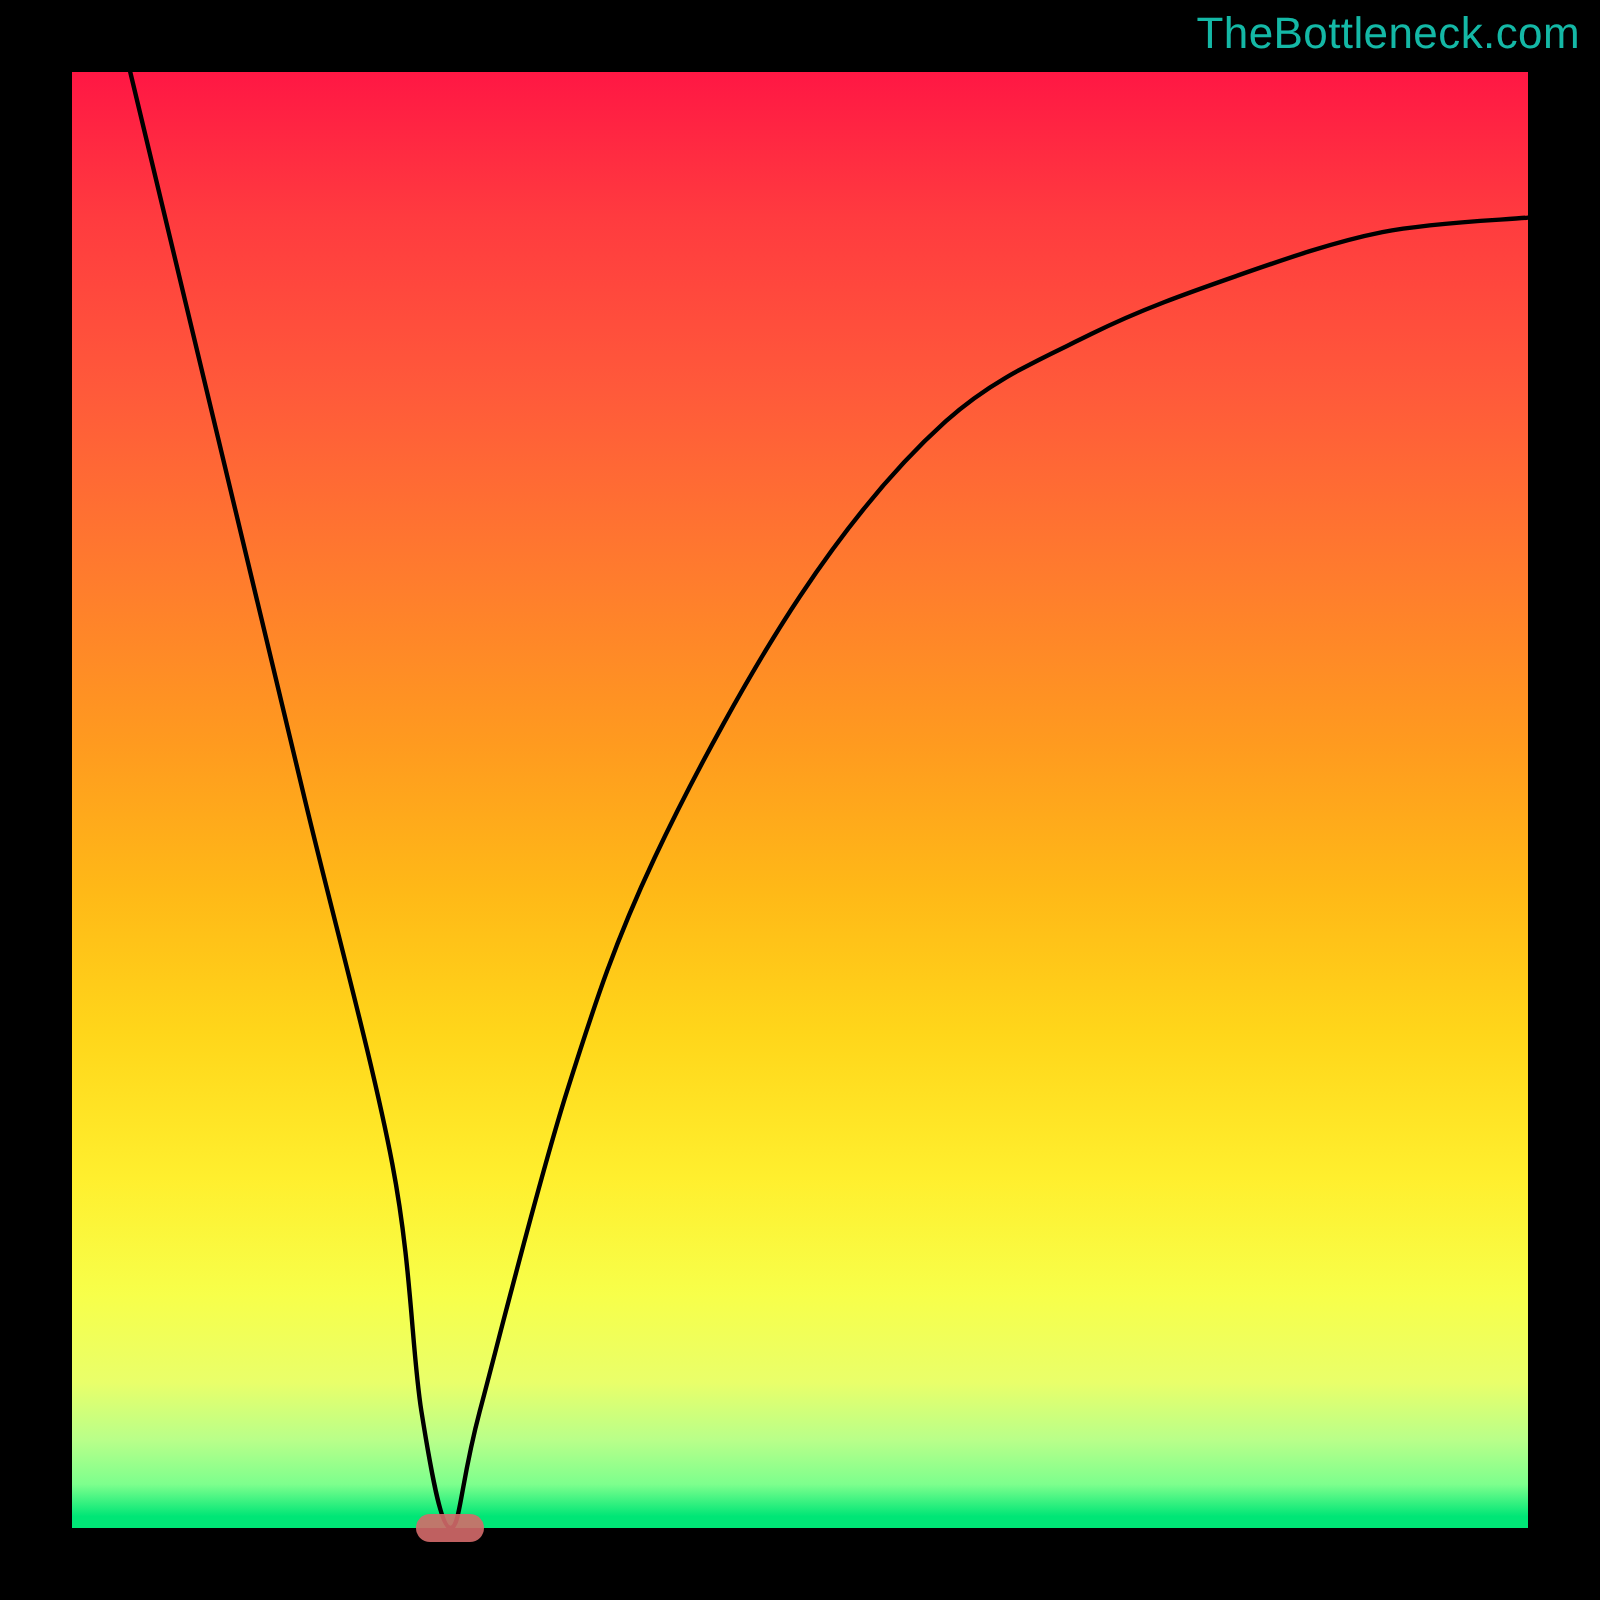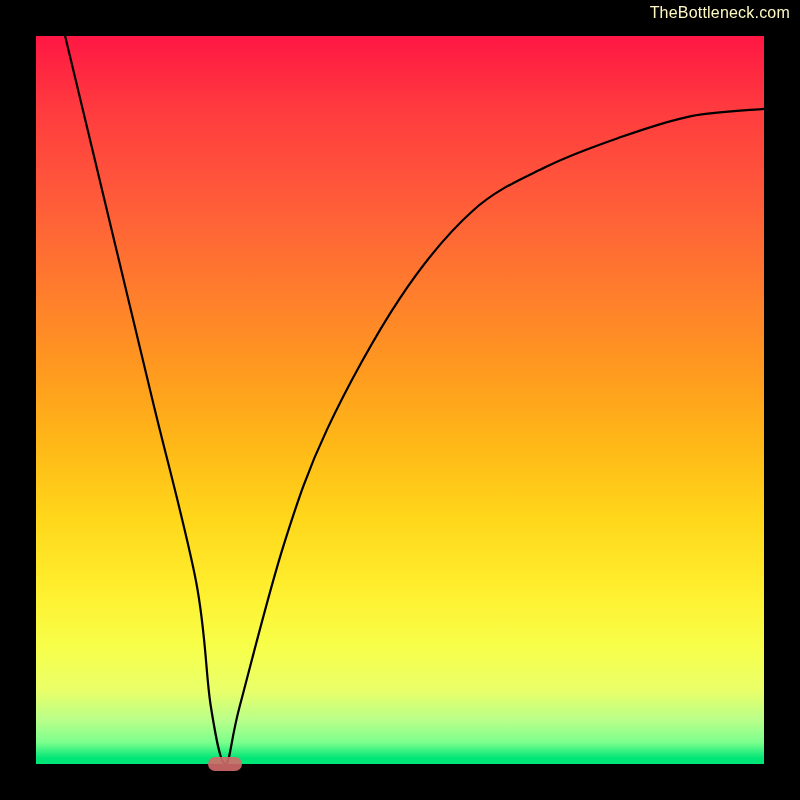--- a/index.html
+++ b/index.html
@@ -63,22 +63,22 @@
     fill: none;
     stroke: #000;
     stroke-width: 2.2;
     stroke-linejoin: round;
     stroke-linecap: round;
   }
   .watermark {
     position: absolute;
     top: 4px;
     right: 10px;
-    color: #fef9c3;
-    font-size: 16px;
+    color: #14b8a6;
+    font-size: 22px;
     letter-spacing: 0.2px;
     user-select: none;
   }
 </style>
 </head>
 <body>
 
 <div class="outer">
 
   <div class="plot-area">

